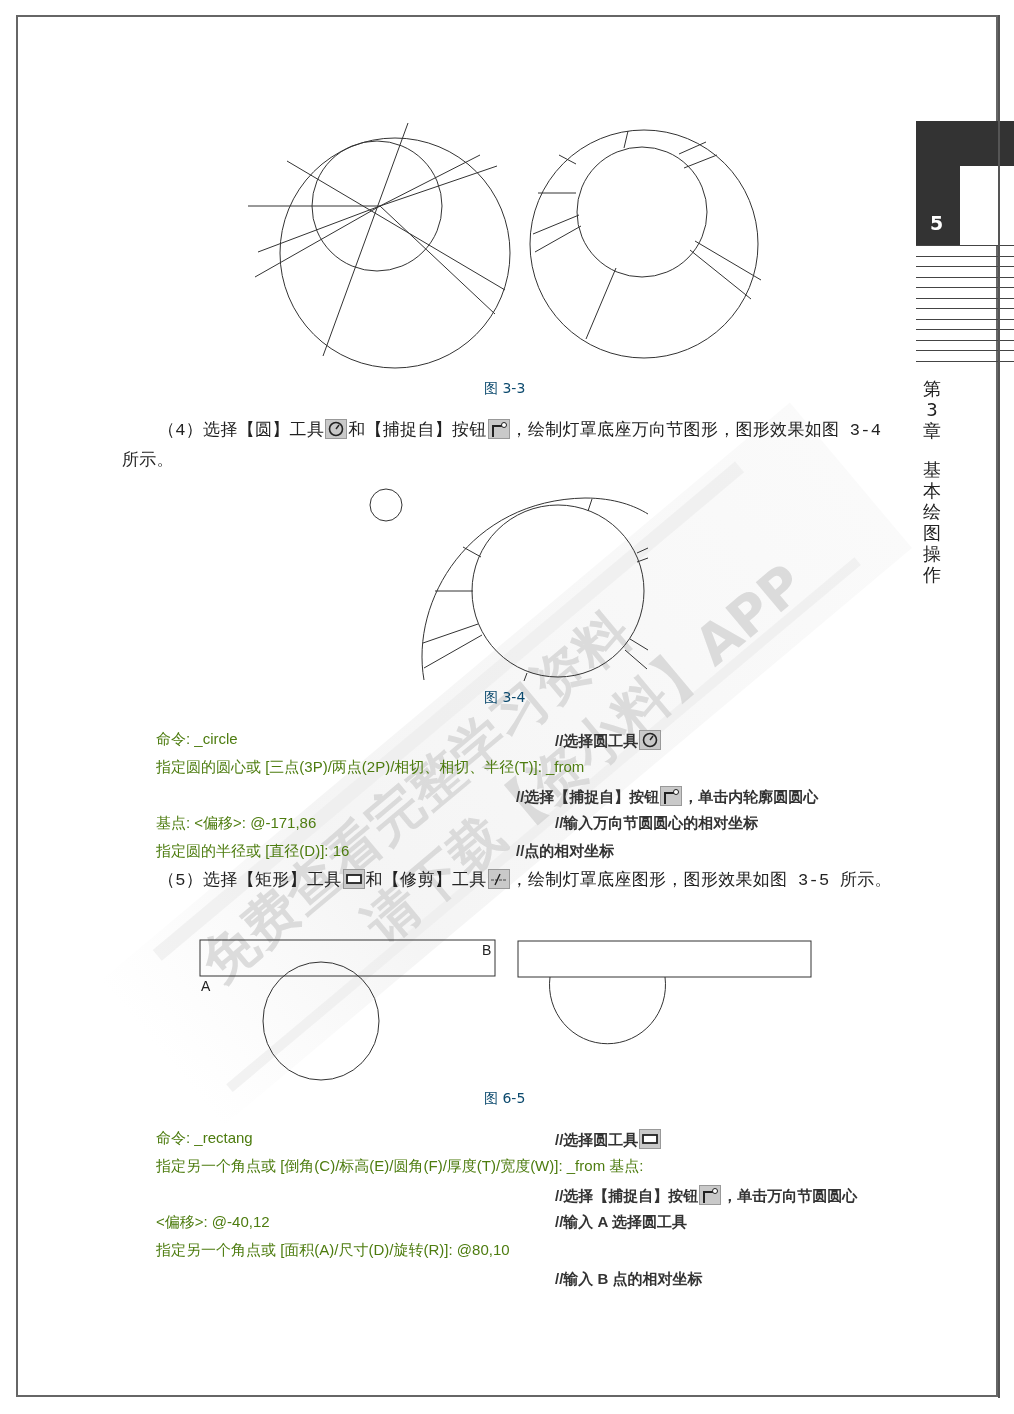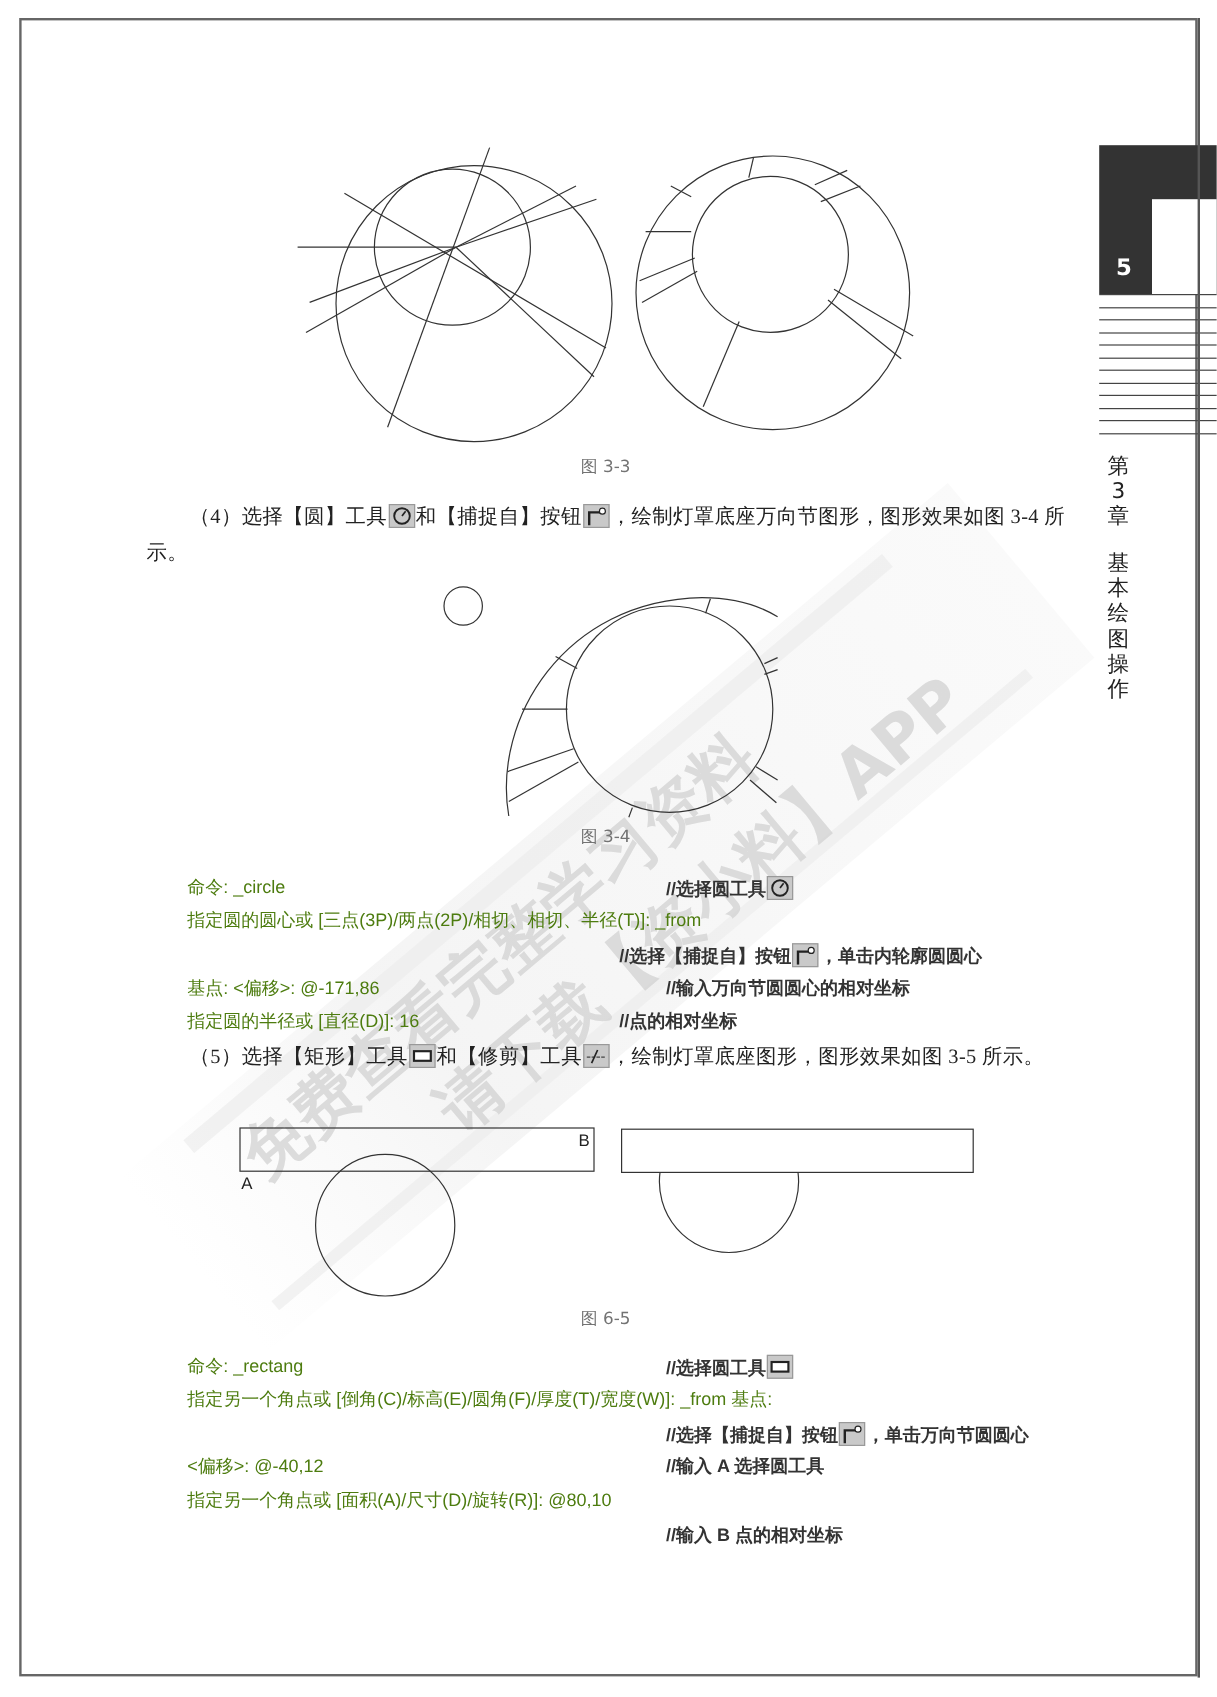--- a/index.html
+++ b/index.html
@@ -13,22 +13,22 @@
   .tab-number { position: absolute; left: 930px; top: 212px; color: #fff; font-weight: bold;
                 font-size: 19px; font-family: "DejaVu Sans", sans-serif; }
   .vline { position: absolute; left: 998px; top: 15px; width: 2px; height: 1383px; background: #555; }
   .hlines { position: absolute; left: 916px; top: 245px; width: 98px; }
   .hlines div { height: 10.5px; border-top: 1px solid #444; box-sizing: border-box; }
   .chapter-vert { position: absolute; left: 919px; top: 378px; width: 26px; font-size: 18px;
                   line-height: 21px; text-align: center; color: #222;
                   font-family: "DejaVu Sans", sans-serif; }
   .chapter-vert span { display: block; }
   .fig { position: absolute; }
-  .caption { position: absolute; font-size: 14px; color: #737373; font-family: "DejaVu Sans", sans-serif; }
-  .para { position: absolute; left: 122px; width: 772px; font-family: Liberation Serif, serif;
+  .caption { position: absolute; font-size: 14px; color: #0c4a6e; font-family: "DejaVu Sans", sans-serif; }
+  .para { position: absolute; left: 122px; width: 772px; font-family: Liberation Mono, monospace;
           font-size: 17px; line-height: 30px; color: #222; text-indent: 36px; letter-spacing: 0.3px; }
   .cmd { position: absolute; font-family: "Liberation Sans", sans-serif; font-size: 15px; color: #4d7c0f; white-space: nowrap; }
   .cmd.hint { color: #333; font-weight: bold; }
   .icon-btn { display: inline-block; width: 22px; height: 20px; background: #c9c9c9; border: 1px solid #999;
               vertical-align: -4px; box-sizing: border-box; position: relative; margin: 0 1px; }
   .icon-btn svg { position: absolute; left: 1px; top: 1px; }
 </style>
 </head>
 <body>
 

